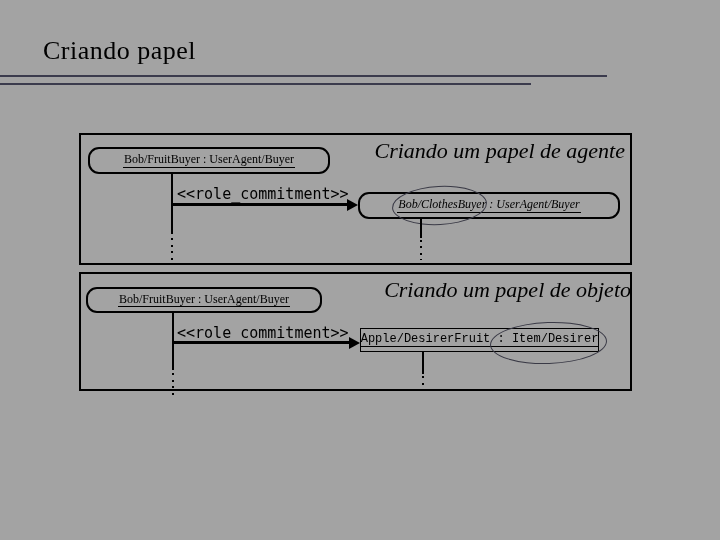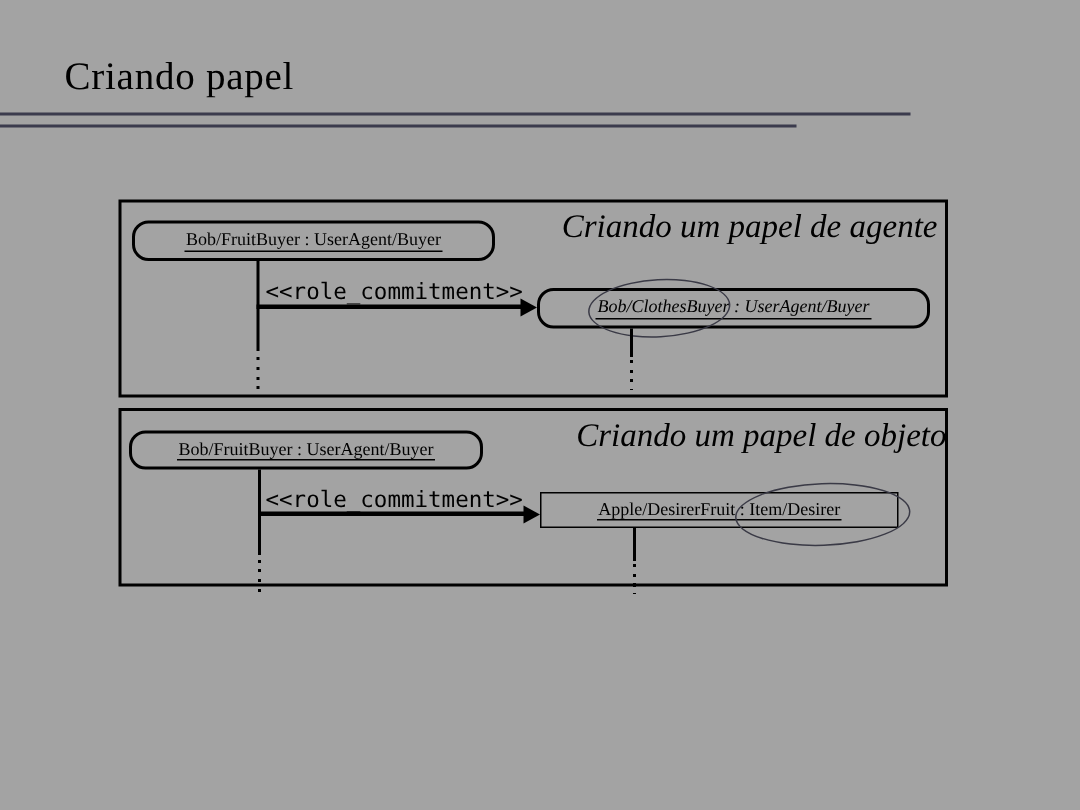--- a/index.html
+++ b/index.html
@@ -103,21 +103,21 @@
       <span class="u">Bob/FruitBuyer : UserAgent/Buyer</span>
     </div>
 
     <div class="lifeline" style="left:91px; top:39px; height:57px;"></div>
     <div class="lifeline-dots" style="left:91px; top:99px; height:23px;"></div>
 
     <div class="msg-label" style="left:96px; top:50px;">&lt;&lt;role_commitment&gt;&gt;</div>
     <div class="msg-line" style="left:91px; top:67px; width:178px;"></div>
     <div class="arrow-head" style="left:268px; top:62.5px;"></div>
 
-    <div class="objbox square" style="left:279px; top:54px; width:239px; height:24px;">
+    <div class="objbox square" style="left:279px; top:54px; width:239px; height:24px;font-family:Liberation Mono, monospace;">
       <span class="u">Apple/DesirerFruit : Item/Desirer</span>
     </div>
 
     <div class="ellipse" style="left:409px; top:48px; width:115px; height:40px; transform:rotate(-2deg);"></div>
 
     <div class="lifeline" style="left:341px; top:78px; height:22px;"></div>
     <div class="lifeline-dots" style="left:341px; top:102px; height:20px;"></div>
   </div>
 
 </div>

